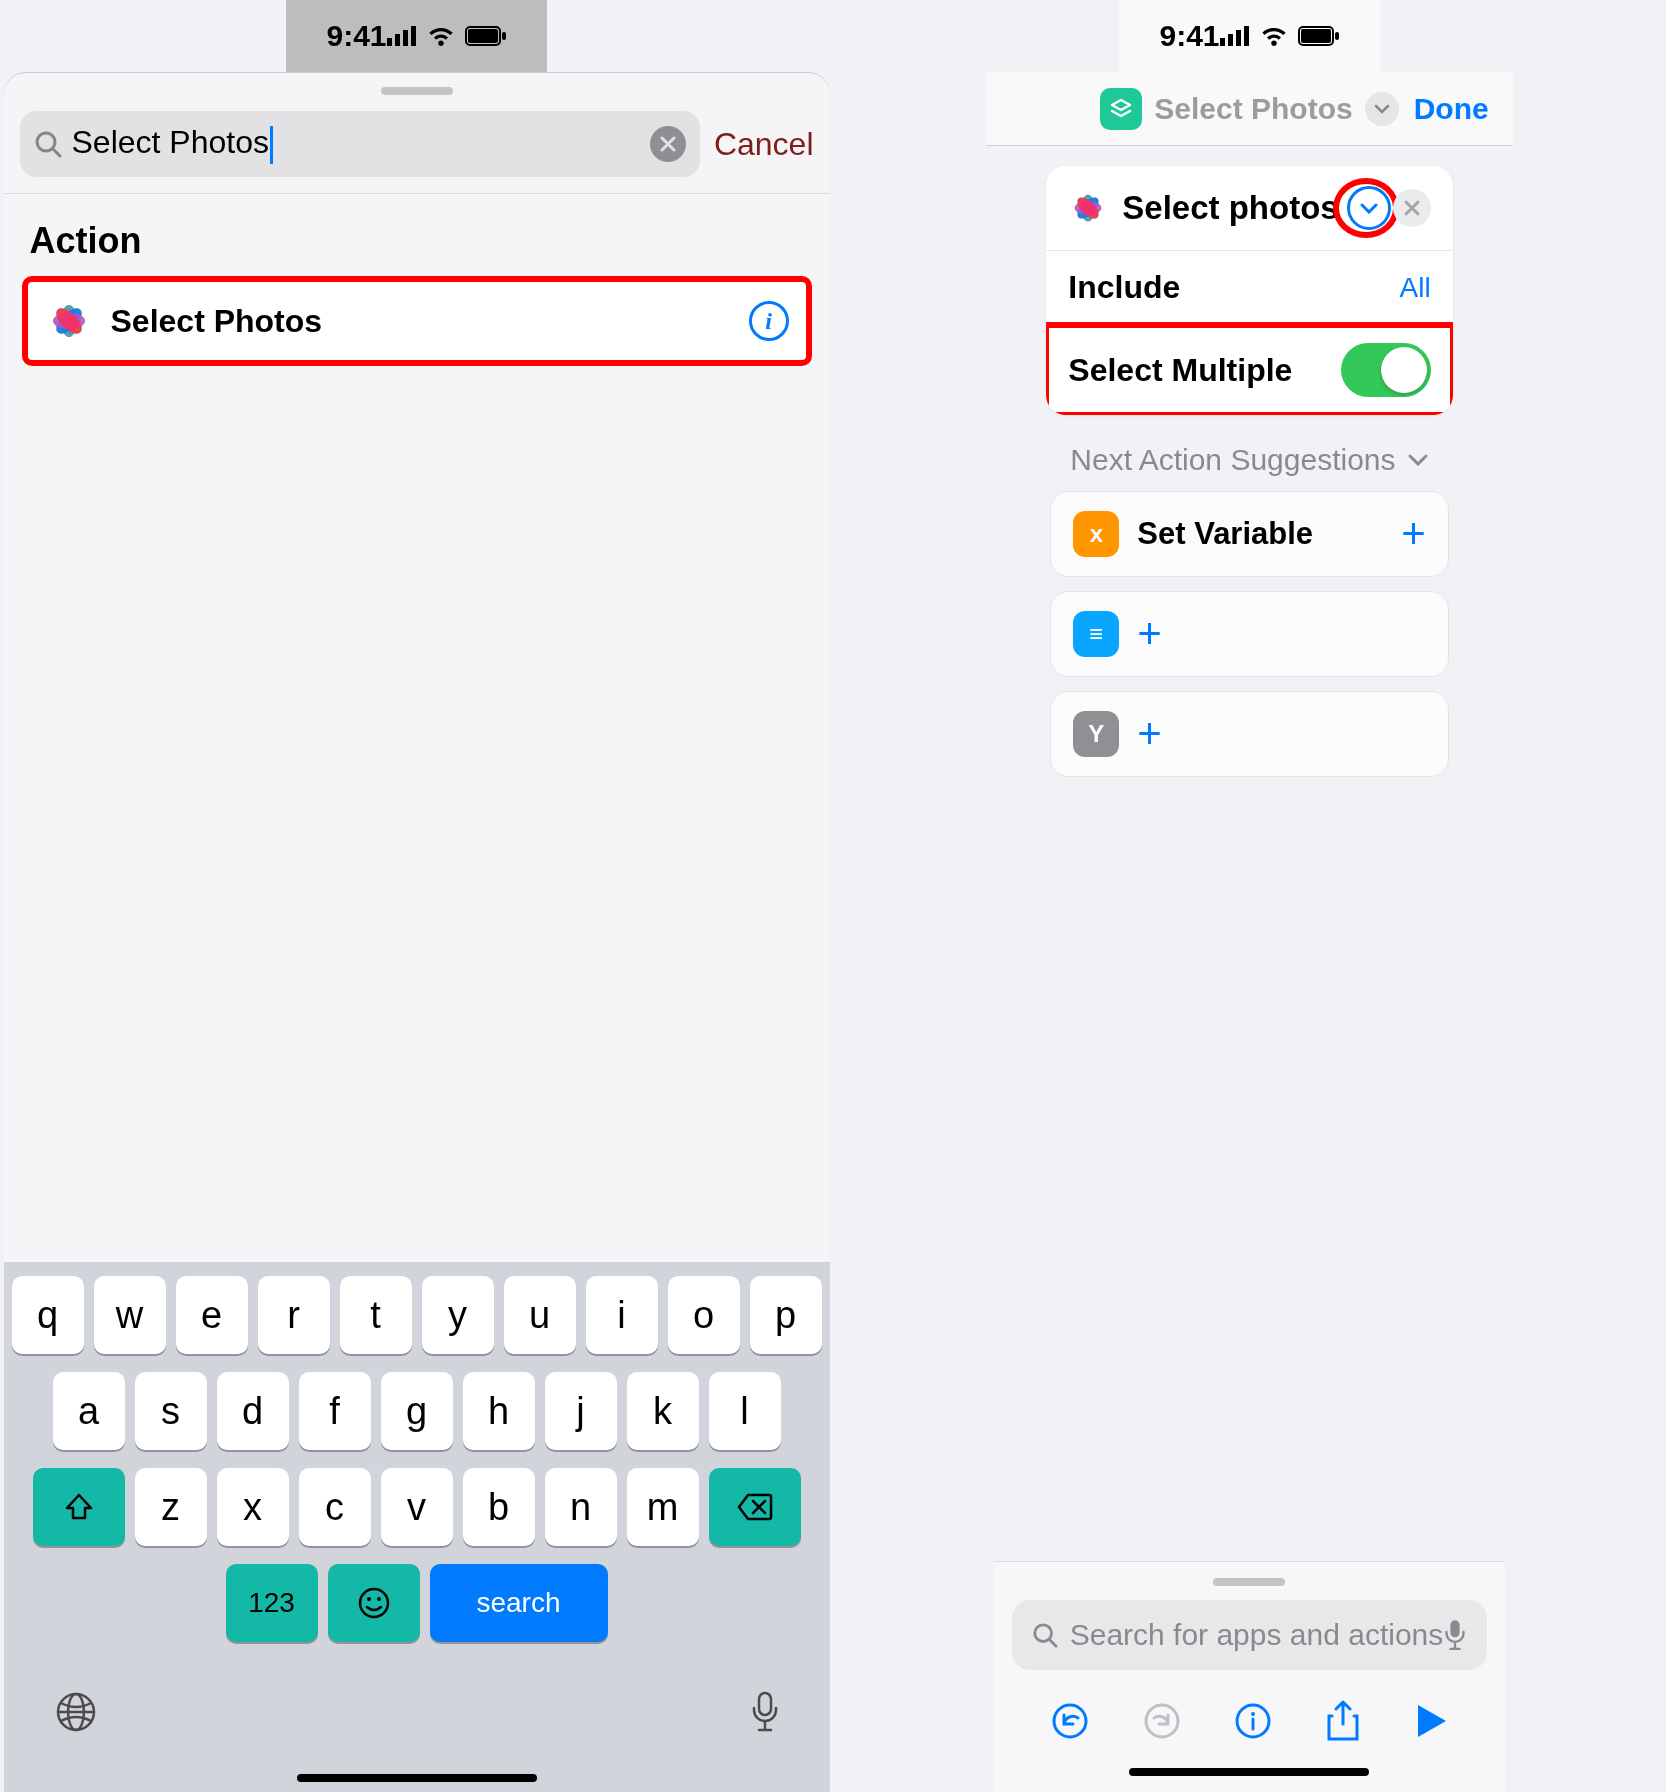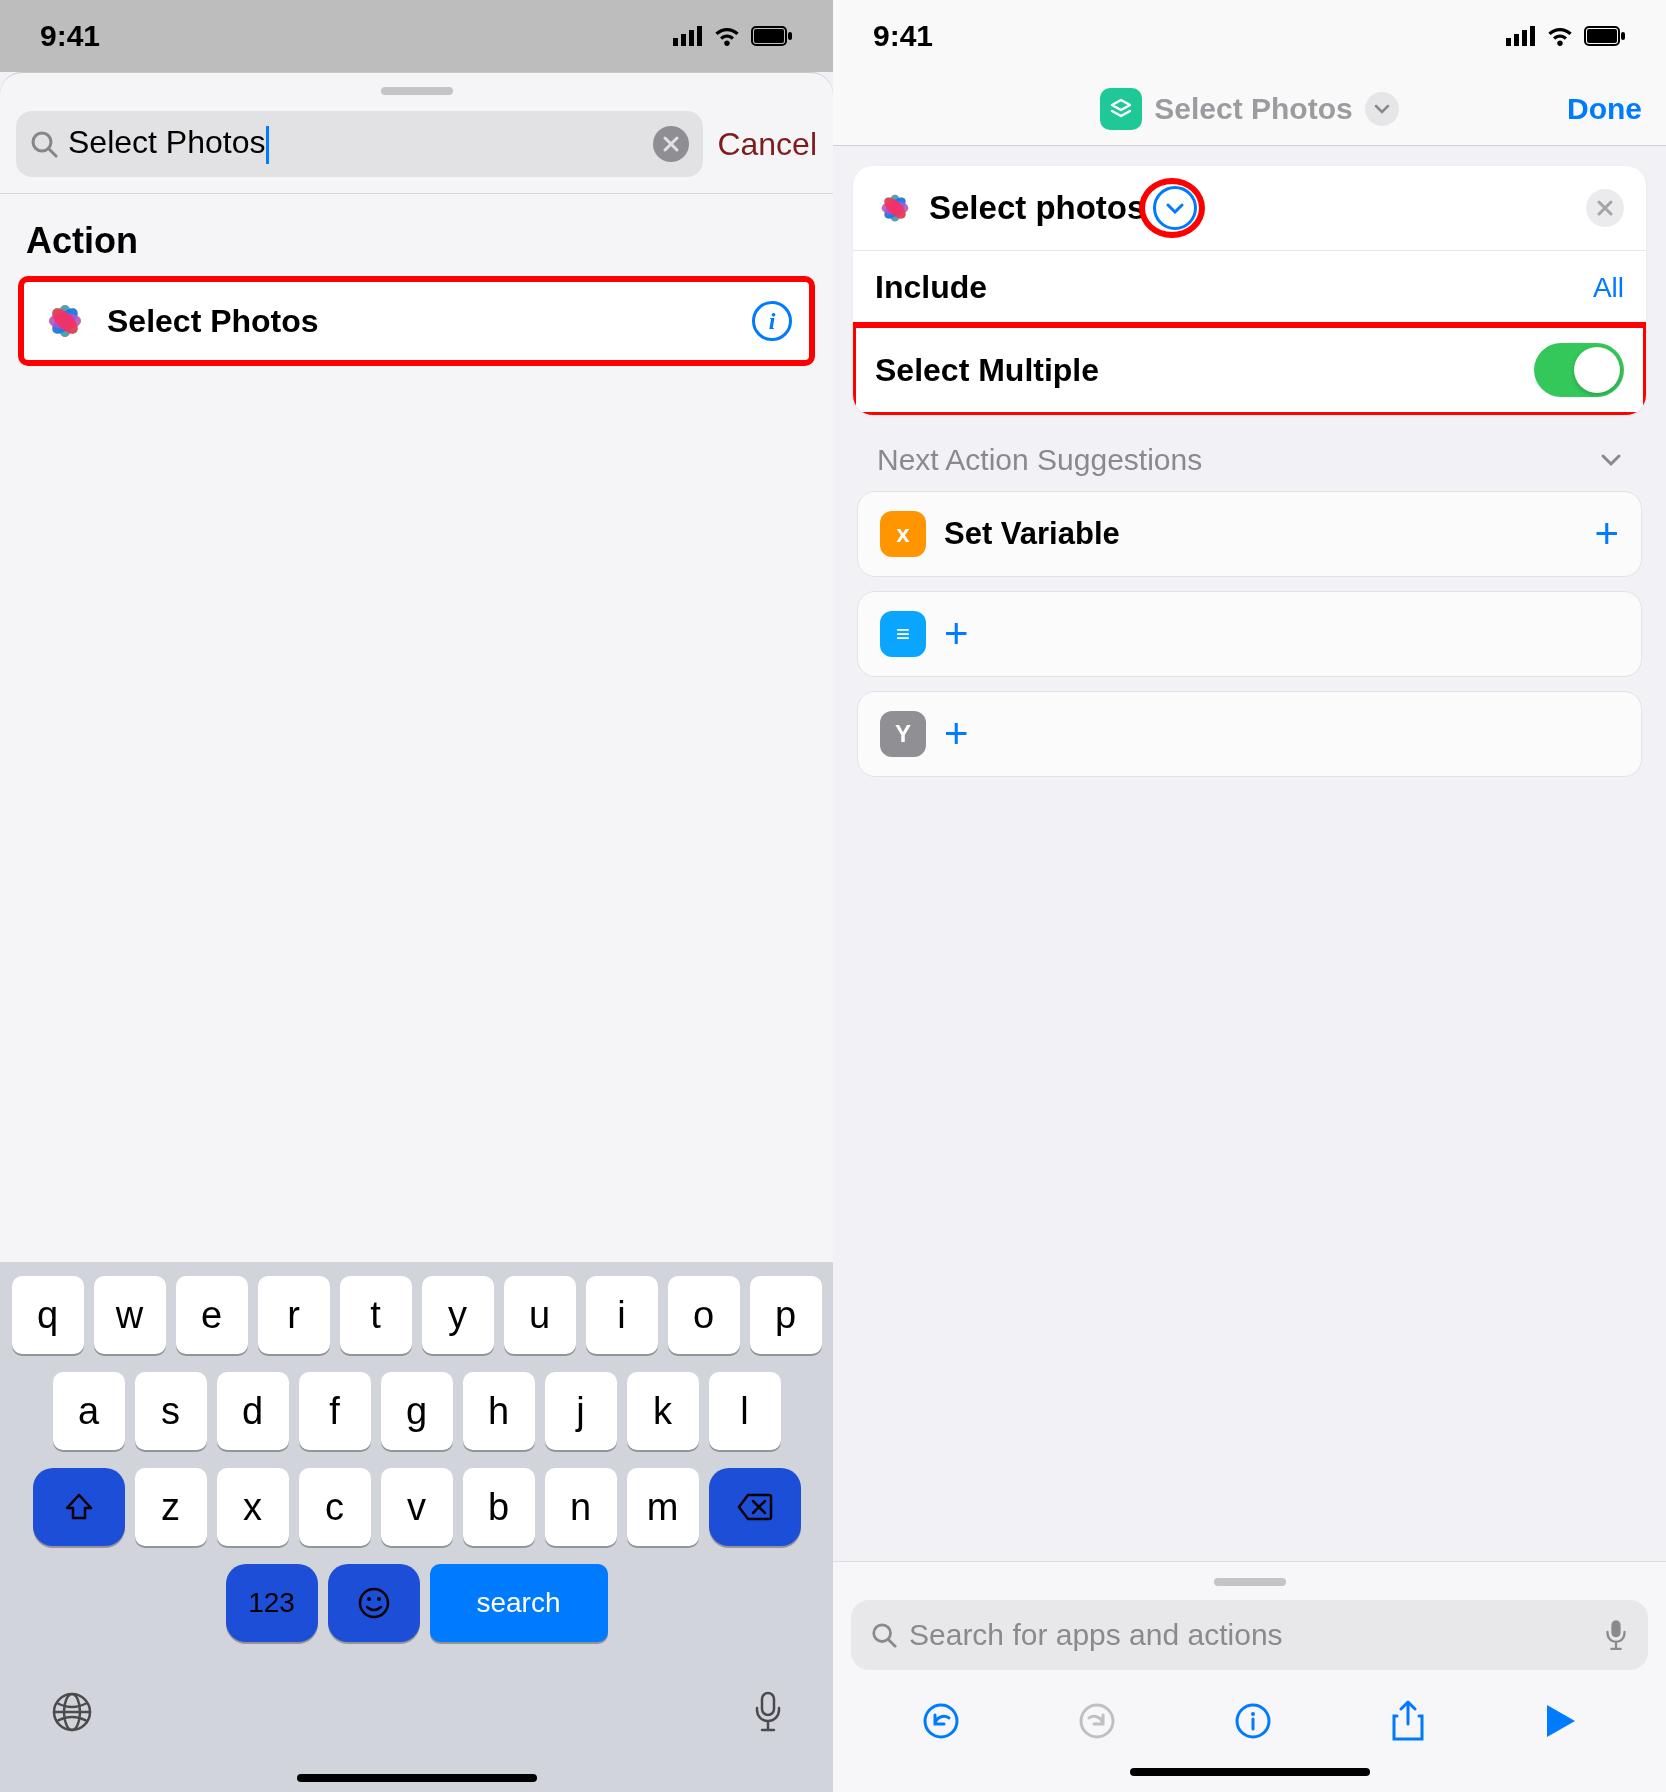--- a/index.html
+++ b/index.html
@@ -1,17 +1,17 @@
 <!DOCTYPE html>
 <html><head>
 <meta charset="utf-8">
 <style>
 * { box-sizing: border-box; margin: 0; padding: 0; font-family: -apple-system, "SF Pro Text", "Helvetica Neue", Arial, sans-serif; }
 body { background: #fff; display: flex; width: 1666px; height: 1792px; overflow: hidden; }
-.phone { width: 833px; height: 100%; display: flex; flex-direction: column; position: relative; }
+.phone { width: 833px; height: 100%; display: flex; flex-direction: column; position: relative; align-items: center; }
 
 
 .status-bar { height: 72px; display: flex; align-items: center; justify-content: space-between; padding: 0 40px; font-size: 30px; font-weight: 600; }
 .status-right { display: flex; gap: 10px; align-items: center; }
 
 
 .left-phone { background: #f2f2f6; }
 .left-phone .status-bar { background: #bdbdbd; }
 .sheet { background: #f5f5f7; flex: 1; border-top-left-radius: 22px; border-top-right-radius: 22px; margin-top: 0; display: flex; flex-direction: column; border-top: 1px solid #c8c8c8; }
 .grabber { width: 72px; height: 8px; background: #c4c4c6; border-radius: 4px; margin: 14px auto 8px; }
@@ -28,21 +28,21 @@
 .photos-icon { width: 48px; height: 48px; position: relative; display:flex; align-items:center; justify-content:center; }
 .photos-icon svg { width: 48px; height: 48px; }
 .result-label { font-size: 32px; font-weight: 600; flex: 1; }
 .info-btn { width: 40px; height: 40px; border: 3px solid #007aff; border-radius: 50%; color: #007aff; display: flex; align-items: center; justify-content: center; font-style: italic; font-family: Georgia, serif; font-weight: 700; font-size: 24px; }
 
 
 .keyboard { background: #d1d4da; padding: 14px 8px 10px; }
 .kb-row { display: flex; justify-content: center; gap: 10px; margin-bottom: 18px; }
 .key { background: #fff; border-radius: 10px; box-shadow: 0 2px 0 rgba(0,0,0,0.3); height: 78px; display: flex; align-items: center; justify-content: center; font-size: 38px; color: #000; }
 .key.letter { width: 72px; }
-.key.dark { background: #1d4ed8; border-radius: 20px; }
+.key.dark { background: #14b8a6; }
 .key.shift { width: 92px; }
 .key.back { width: 92px; }
 .key.k123 { width: 92px; font-size: 28px; }
 .key.emoji { width: 92px; }
 .key.space { flex: 1; font-size: 28px; }
 .key.search { width: 178px; background: #007aff; color: #fff; font-size: 28px; }
 .kb-bottom { display: flex; justify-content: space-between; padding: 30px 42px 40px; align-items: center; }
 .kb-globe, .kb-mic { font-size: 44px; color: #4b4b4d; }
 .home-ind { width: 240px; height: 8px; background: #000; border-radius: 4px; margin: 0 auto; }
 

